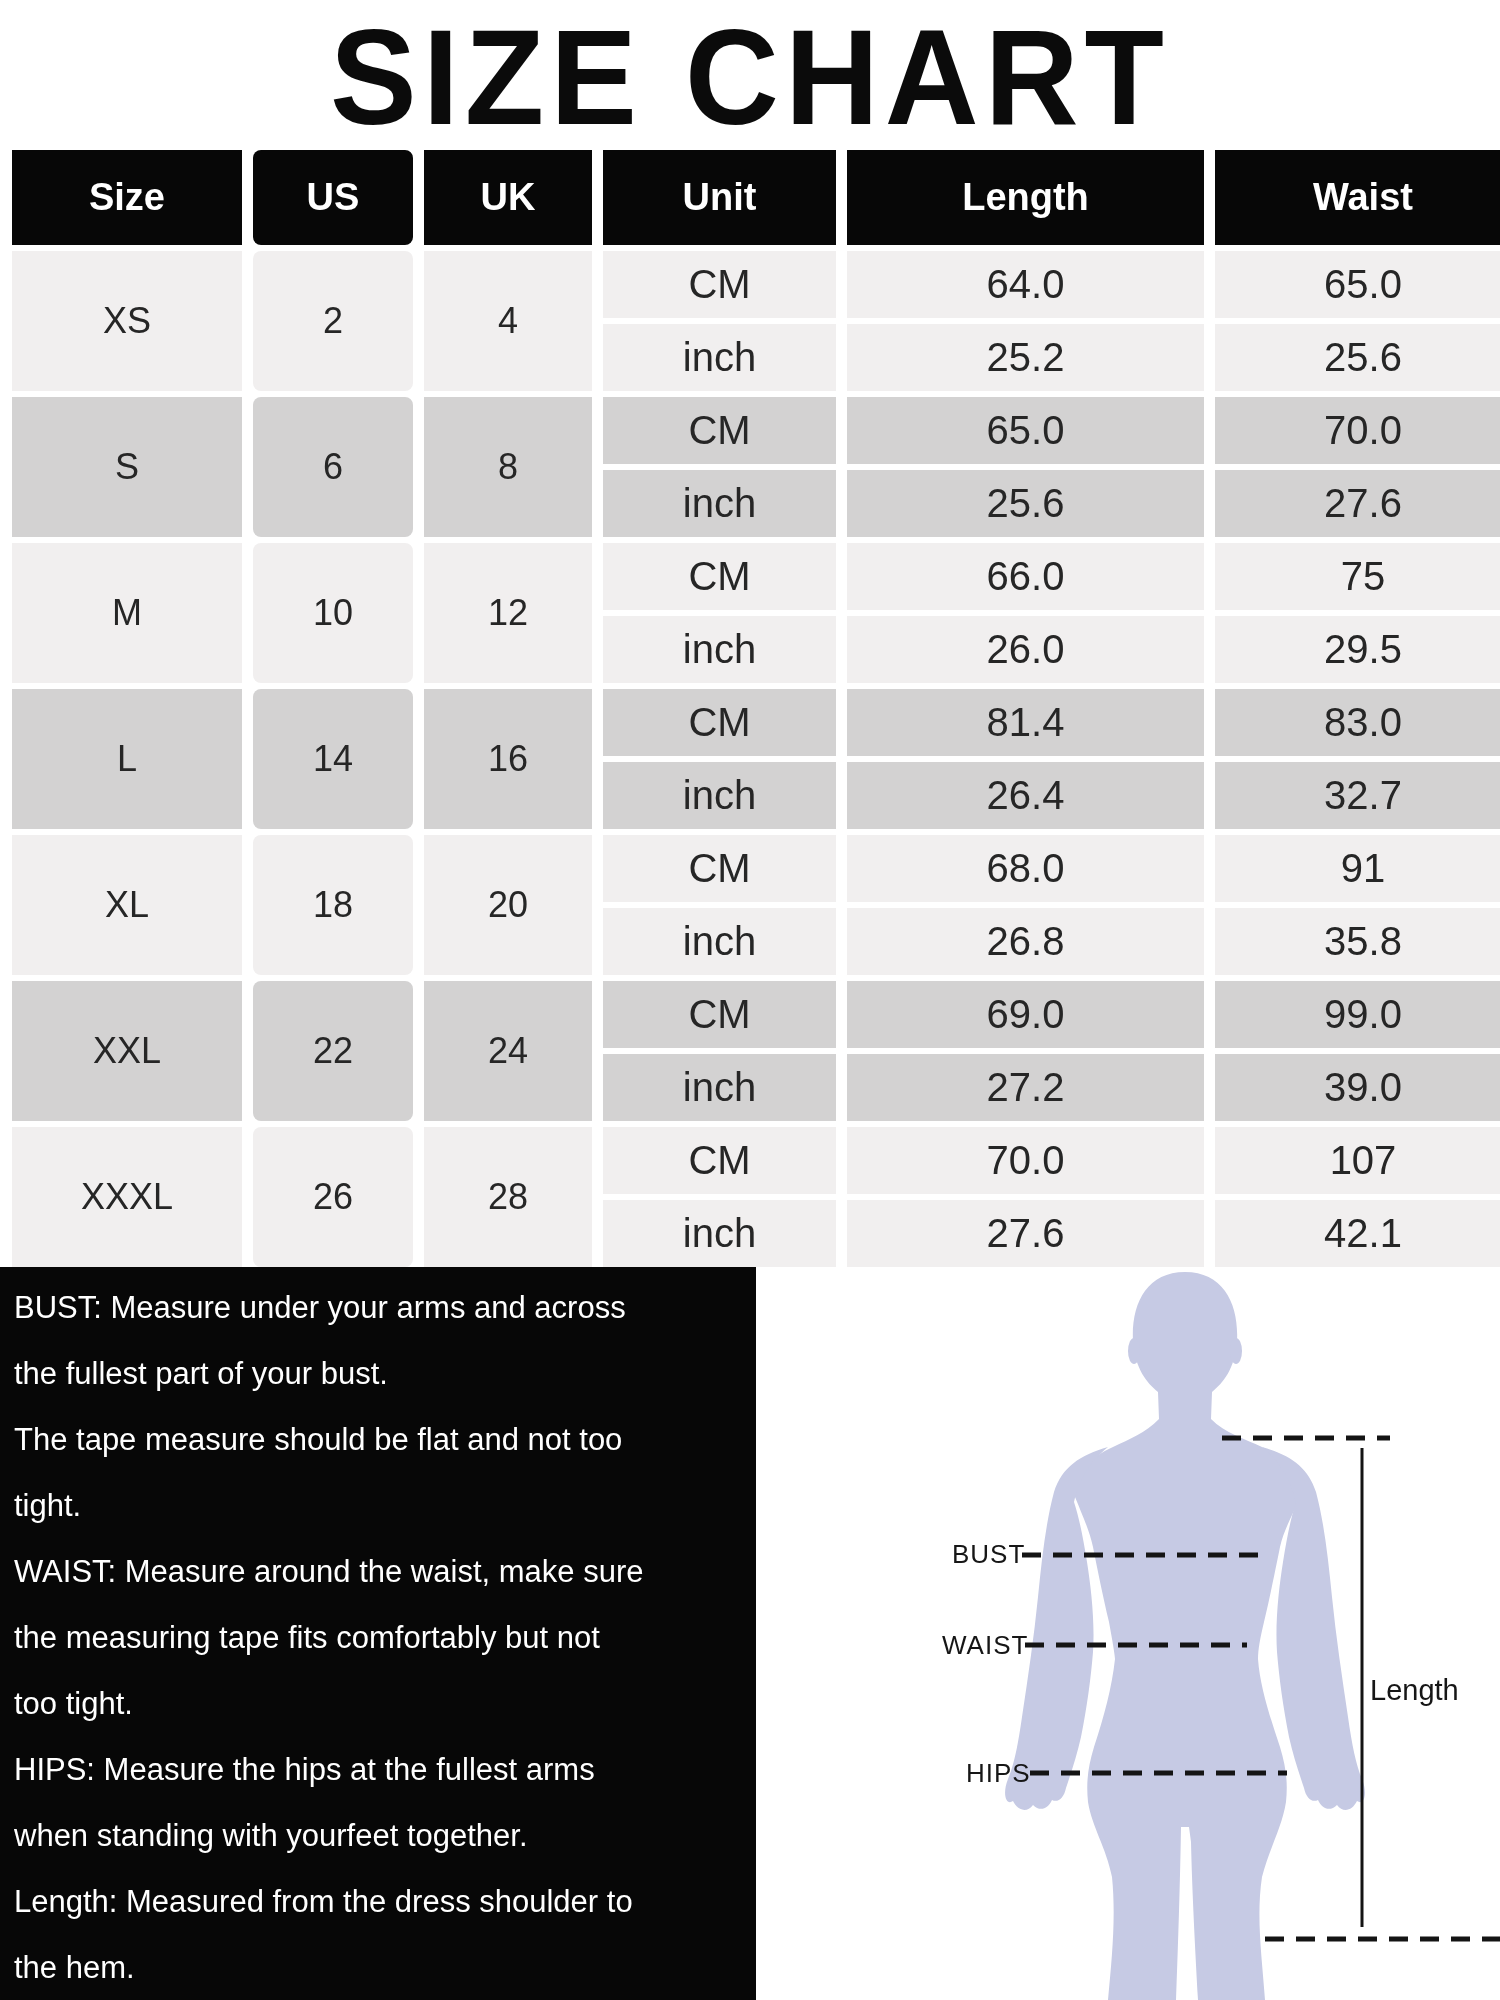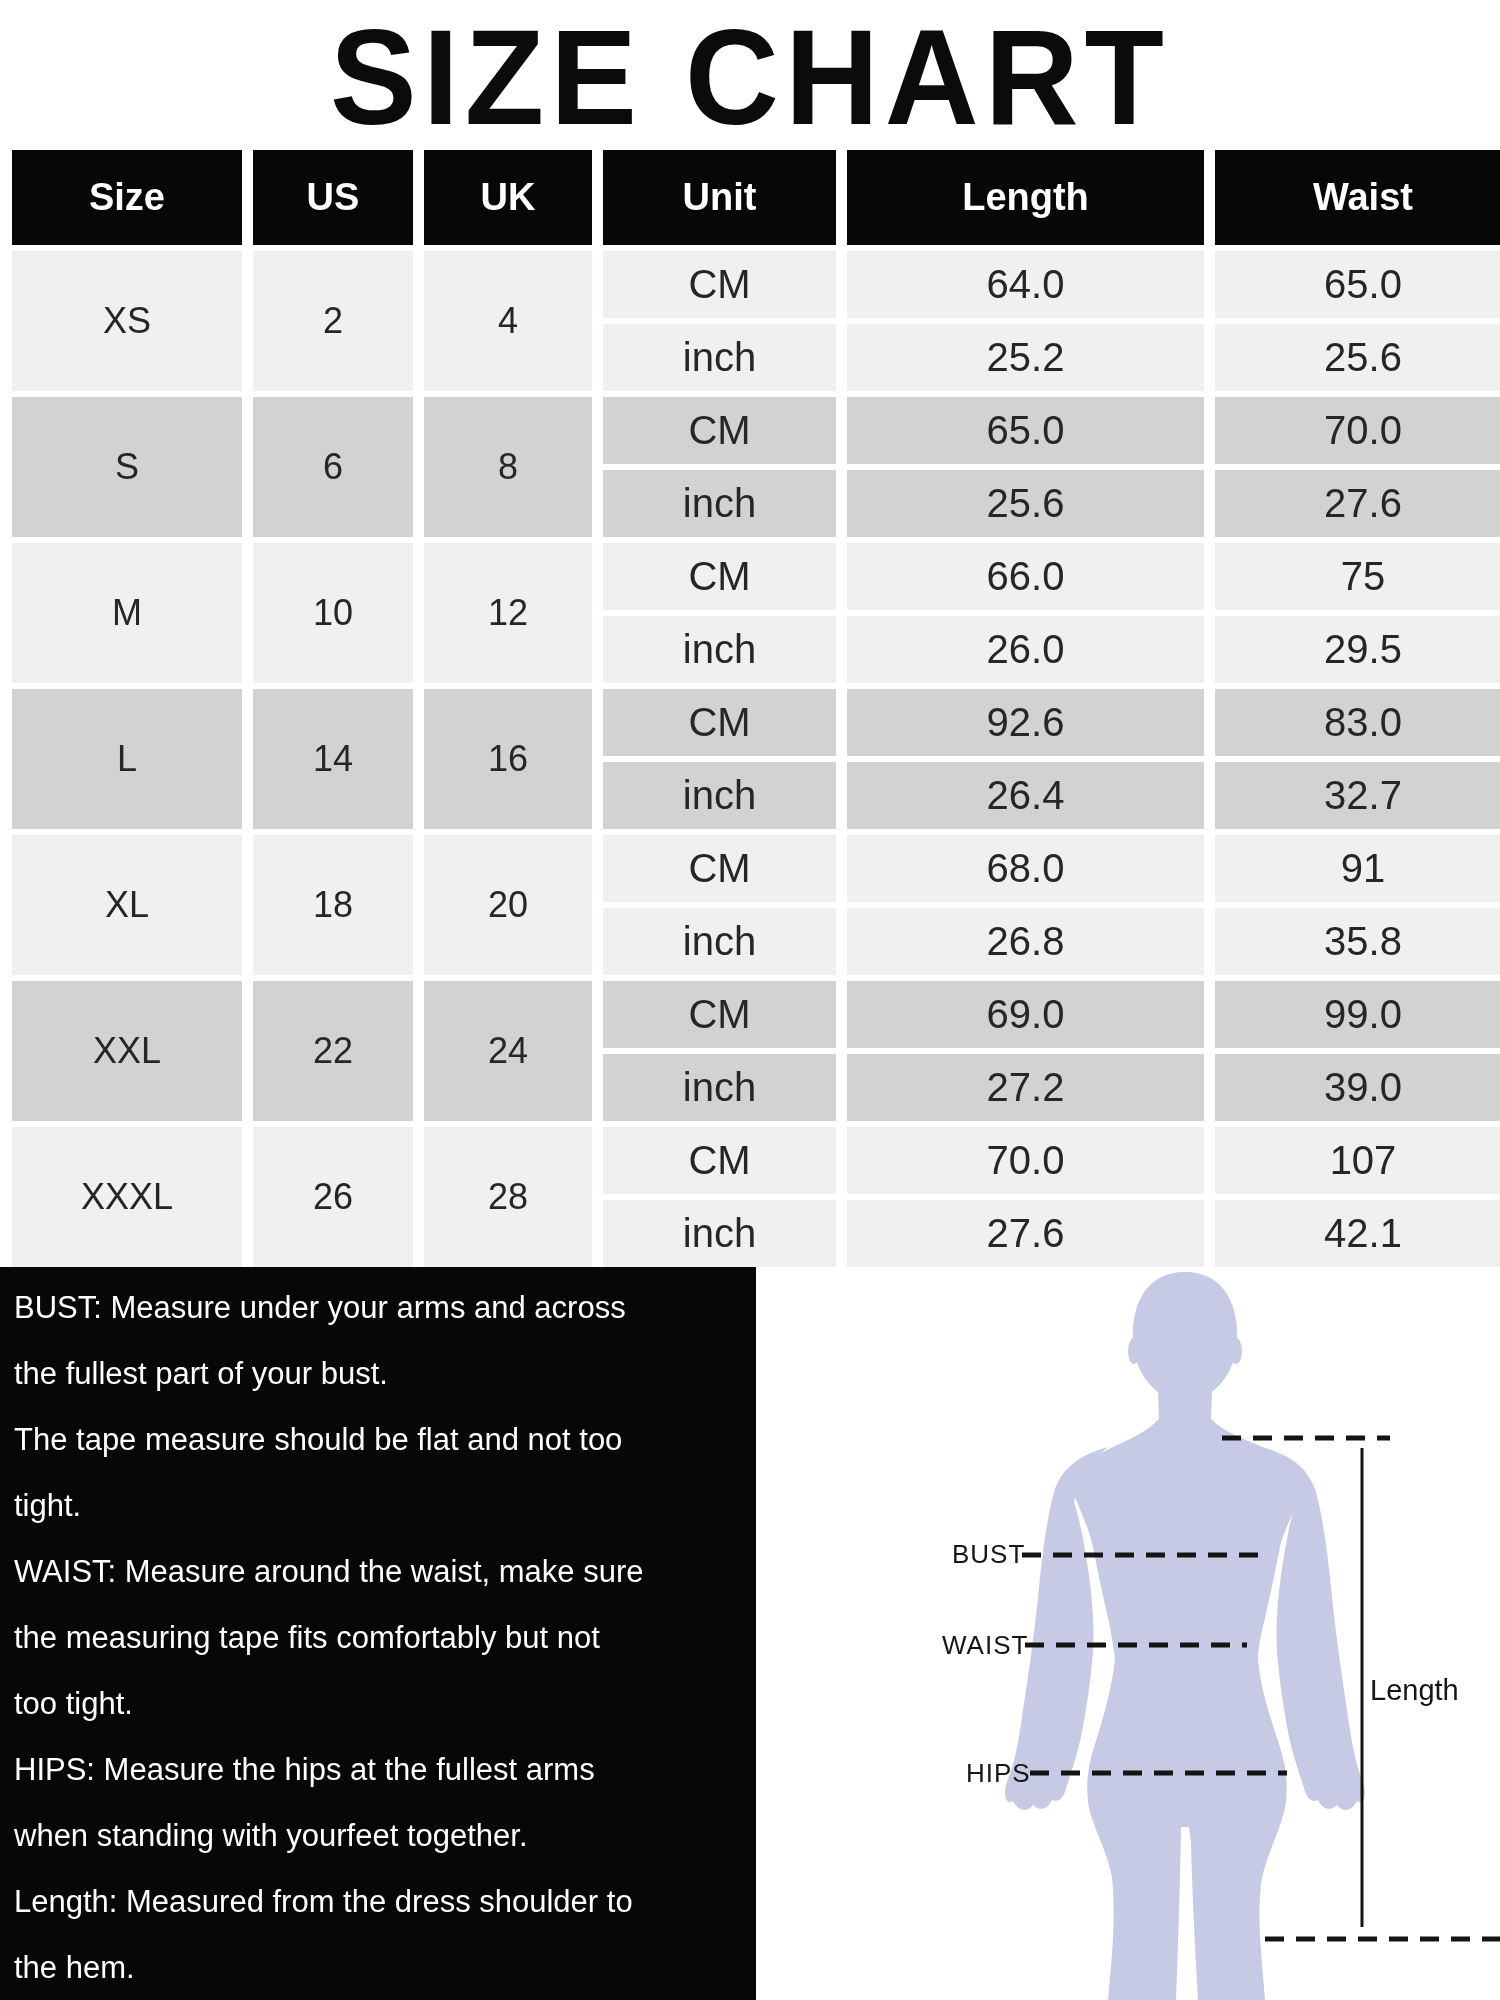--- a/index.html
+++ b/index.html
@@ -50,21 +50,21 @@
     color: #ffffff;
     font-weight: bold;
     font-size: 38px;
   }
   .td {
     color: var(--text-dark, #262626);
     font-size: 40px;
   }
   .merge { grid-row: span 2; font-size: 36px; }
   .col1 { grid-column: 1; }
-  .col2 { grid-column: 2; }
+  .col2 { grid-column: 2; border-radius: 8px; }
   .col3 { grid-column: 3; }
   .col4 { grid-column: 4; }
   .col5 { grid-column: 5; }
   .col6 { grid-column: 6; }
   .light { background: var(--row-light, #f1efef); }
   .dark  { background: var(--row-dark, #d3d2d2); }
 
   
   .instructions {
     position: absolute;
@@ -157,21 +157,21 @@
     <div class="td col5 light">66.0</div>
     <div class="td col6 light">75</div>
     <div class="td col4 light">inch</div>
     <div class="td col5 light">26.0</div>
     <div class="td col6 light">29.5</div>
 
     <div class="td merge col1 dark">L</div>
     <div class="td merge col2 dark">14</div>
     <div class="td merge col3 dark">16</div>
     <div class="td col4 dark">CM</div>
-    <div class="td col5 dark">92.6</div>
+    <div class="td col5 dark">81.4</div>
     <div class="td col6 dark">83.0</div>
     <div class="td col4 dark">inch</div>
     <div class="td col5 dark">26.4</div>
     <div class="td col6 dark">32.7</div>
 
     <div class="td merge col1 light">XL</div>
     <div class="td merge col2 light">18</div>
     <div class="td merge col3 light">20</div>
     <div class="td col4 light">CM</div>
     <div class="td col5 light">68.0</div>

